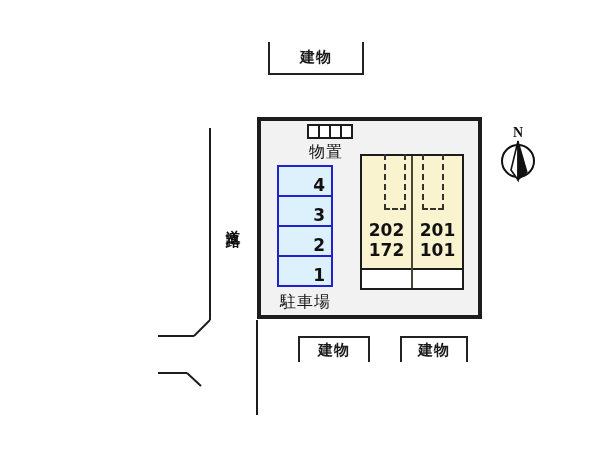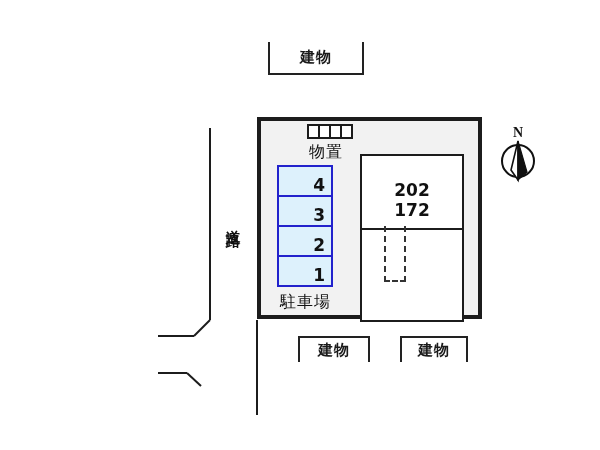--- a/index.html
+++ b/index.html
@@ -218,33 +218,43 @@
     </div>
     <div class="slot">
       <span class="num">2</span>
     </div>
     <div class="slot">
       <span class="num">1</span>
     </div>
   </div>
   <div class="plan-label" style="left:256px; top:292px;text-align:right;">駐車場</div>
 
-  <div id="building" style="left:336px; top:154px; width:104px; height:168px;align-items:center;">
+  <div id="building" style="left:336px; top:154px; width:104px; height:136px;">
 
     <div class="unit">
       <div class="body">
         <div class="balcony" style="left:22px; top:-2px; width:22px; height:56px;"></div>
         <div class="unit-nums">
           <span>202</span>
           <span>172</span>
         </div>
       </div>
       <div class="entry"></div>
     </div>
 
+    <div class="unit">
+      <div class="body">
+        <div class="balcony" style="left:9px; top:-2px; width:22px; height:56px;"></div>
+        <div class="unit-nums">
+          <span>201</span>
+          <span>101</span>
+        </div>
+      </div>
+      <div class="entry"></div>
+    </div>
   </div>
 
   <div class="callout callout-bottom" style="left:274px; top:336px; width:72px; height:26px;">
     <span class="ctext">建物</span>
   </div>
   <div class="callout callout-bottom" style="left:376px; top:336px; width:68px; height:26px;">
     <span class="ctext">建物</span>
   </div>
 
   <div id="compass" style="left:473px; top:128px; width:44px; height:56px;">

